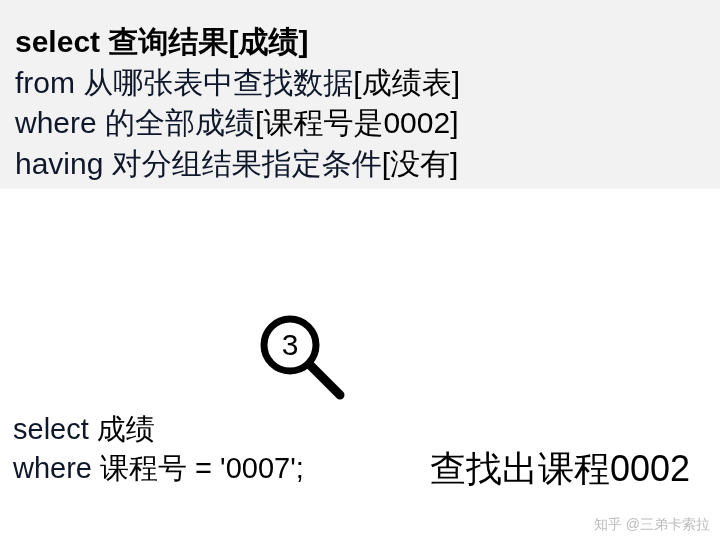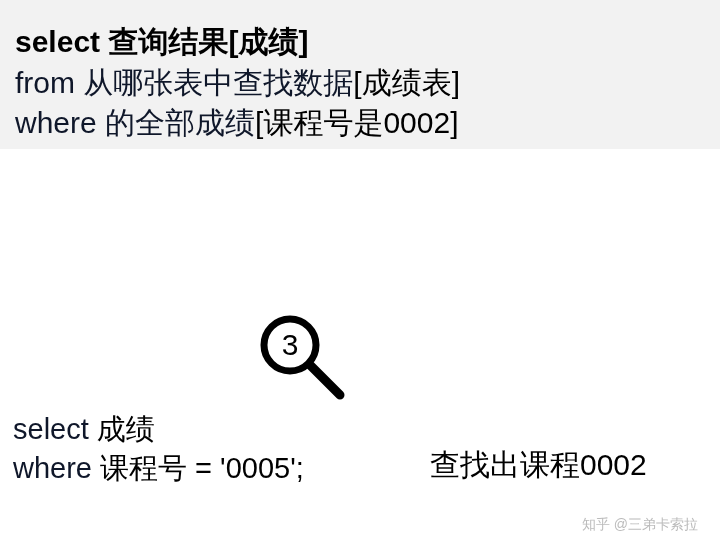--- a/index.html
+++ b/index.html
@@ -45,28 +45,28 @@
     left: 13px;
     top: 410px;
     font-size: 29px;
     line-height: 1.35;
     font-weight: 400;
   }
   .bottom-right {
     position: absolute;
     left: 430px;
     top: 445px;
-    font-size: 30px;
+    font-size: 36px;
     line-height: 1.35;
     color: #000;
     font-weight: 500;
   }
   .watermark {
     position: absolute;
-    right: 22px;
+    right: 10px;
     bottom: 6px;
     font-size: 14px;
     color: rgba(120,120,120,0.5);
   }
 </style>
 </head>
 <body>
 
 <div class="top-block">
   <div class="line1">
@@ -74,38 +74,42 @@
     <span class="black">查询结果</span><span class="bracket">[成绩]</span>
   </div>
   <div>
     <span class="blue">from</span>
     <span class="blue">从哪张表中查找数据</span><span class="bracket">[成绩表]</span>
   </div>
   <div>
     <span class="blue">where</span>
     <span class="blue">的全部成绩</span><span class="bracket">[课程号是0002]</span>
   </div>
+  <div>
+    <span class="blue">having</span>
+    <span class="blue">对分组结果指定条件</span><span class="bracket">[没有]</span>
+  </div>
 </div>
 
 <div class="magnifier">
   <svg width="90" height="90" viewBox="0 0 90 90">
     <circle cx="30" cy="30" r="26" fill="none" stroke="#000" stroke-width="7"></circle>
     <line x1="50" y1="50" x2="80" y2="80" stroke="#000" stroke-width="9" stroke-linecap="round"></line>
   </svg>
   <div class="num">3</div>
 </div>
 
 <div class="bottom-left">
   <div>
     <span class="blue">select</span>
     <span class="black">成绩</span>
   </div>
   <div>
     <span class="blue">where</span>
-    <span class="black">课程号 = '0005';</span>
+    <span class="black">课程号 = '0007';</span>
   </div>
 </div>
 
 <div class="bottom-right">
   <div>查找出课程0002</div>
 </div>
 
 <div class="watermark">知乎 @三弟卡索拉</div>
 
 </body></html>

